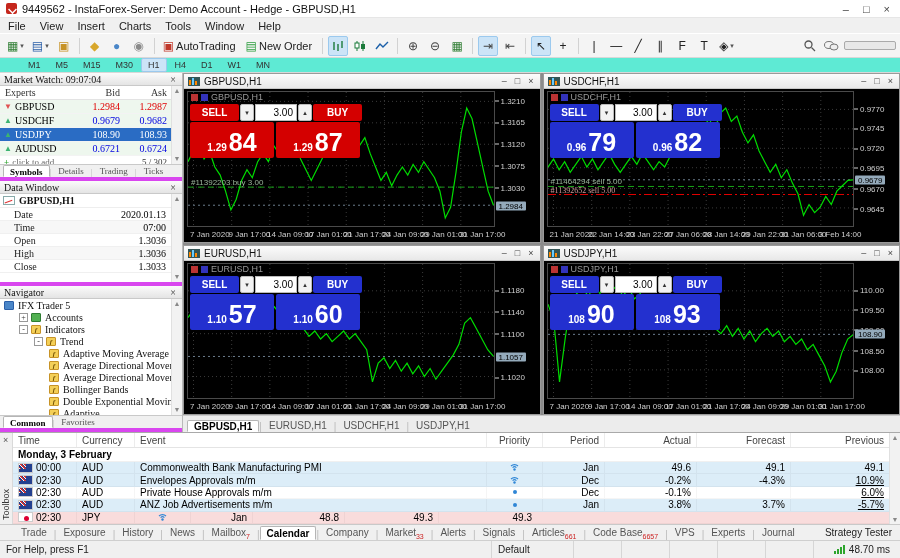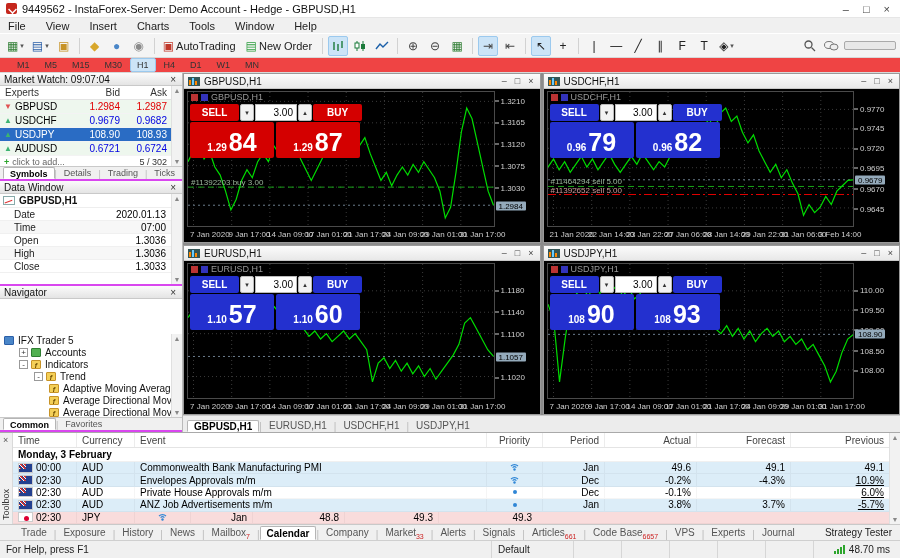--- a/index.html
+++ b/index.html
@@ -7,42 +7,42 @@
   body { font-family:"Liberation Sans", sans-serif; font-size:11px; background:#f0f0f0; color:#000; }
 
   
   .titlebar { height:18px; background:#fff; display:flex; align-items:center; padding:0 6px; gap:5px; border-bottom:1px solid #e6e6e6; }
   .app-logo { width:11px; height:11px; background:#c5261c; border-radius:2px; position:relative; flex:0 0 auto; }
   .app-logo:after{content:"";position:absolute;left:2px;top:2px;width:7px;height:7px;border-left:2px solid #fff;border-bottom:2px solid #fff;transform:rotate(-45deg) scale(.7);}
   .titlebar .t-text { font-size:11px; color:#111; flex:1; white-space:nowrap; overflow:hidden; }
   .win-ctrl { display:flex; gap:14px; color:#444; font-size:11px; padding-right:4px;}
   .win-ctrl span{cursor:default;}
 
-  .menubar { height:15px; background:#f0f0f0; display:flex; align-items:center; padding:0 8px; gap:20px; font-size:11px; color:#222; }
+  .menubar { height:15px; background:#f0f0f0; display:flex; align-items:center; padding:0 8px; gap:14px; font-size:11px; color:#222; }
   .menubar span{white-space:nowrap;}
 
   .toolbar { height:25px; background:#f4f4f4; border-top:1px solid #fff; border-bottom:1px solid #d8d8d8; display:flex; align-items:center; padding:0 4px; gap:2px; }
   .tb-btn { height:20px; min-width:20px; display:flex; align-items:center; justify-content:center; gap:2px; padding:0 2px; border:1px solid transparent; border-radius:2px; font-size:12px; }
   .tb-btn.pressed { background:#cce4f7; border-color:#9bc9ee; }
   .tb-btn .dd { font-size:7px; color:#555; }
   .tb-btn .lbl { font-size:11px; color:#222; padding-right:2px;}
   .tb-sep { width:1px; height:16px; background:#d2d2d2; margin:0 3px; }
   .tb-spacer { flex:1; }
   .conn-track { width:52px; height:9px; border:1px solid #aaa; background:#e8e8e8; border-radius:2px; overflow:hidden; }
   .conn-fill { width:55%; height:100%; background:linear-gradient(#5fd75f,#2ca52c); }
 
-  .tfbar { height:15px; background:#ef4444; border-bottom:1px solid #d8d8d8; display:flex; align-items:center; padding:0 10px; gap:1px; }
+  .tfbar { height:15px; background:#5eead4; border-bottom:1px solid #d8d8d8; display:flex; align-items:center; padding:0 21px; gap:1px; }
   .tf-btn { font-size:9px; color:#333; padding:1px 6px; border:1px solid transparent; border-radius:2px; }
   .tf-btn.active { background:#cce4f7; border-color:#9bc9ee; }
 
   
   .main { display:flex; height:359px; }
   .left-col { width:183px; background:#f0f0f0; border-right:1px solid #b9b9b9; display:flex; flex-direction:column; }
 
-  .panel { background:#fff; border-bottom:2px solid #d946ef; display:flex; flex-direction:column; overflow:hidden; }
+  .panel { background:#fff; border-bottom:4px solid #d946ef; display:flex; flex-direction:column; overflow:hidden;font-family:Liberation Serif, serif; }
   .panel-header { height:13px; flex:0 0 13px; background:linear-gradient(#fbfbfb,#e4e4e4); border-bottom:1px solid #c9c9c9; display:flex; align-items:center; padding:0 4px; font-size:10px; color:#111; }
   .panel-header .ph-title{flex:1; white-space:nowrap; overflow:hidden;}
   .panel-header .ph-close{color:#333; font-size:10px; padding:0 2px;}
 
   
   #mw-panel{height:108px; flex:0 0 108px;}
   .mw-body{position:relative; flex:1; overflow:hidden;}
   .mw-inner{position:absolute; left:0; top:0; right:11px; bottom:0;}
   .mw-colhdr{display:flex; height:14px; border-bottom:1px solid #e3e3e3; color:#333; font-size:10px; align-items:center;}
   .mw-colhdr .c1{flex:1; padding-left:5px;} .mw-colhdr .c2,.mw-colhdr .c3{width:47px; text-align:right; padding-right:4px;}
@@ -67,21 +67,21 @@
   .dw-sym{display:flex; align-items:center; height:14px; gap:4px; padding:0 3px; font-size:10px; font-weight:bold; color:#111; border-bottom:1px solid #eee;}
   .dw-sym .mini-chart{width:12px; height:9px; background:#fff; border:1px solid #8aa; position:relative;}
   .dw-sym .mini-chart:after{content:"";position:absolute;left:1px;top:4px;width:8px;height:3px;border-top:1.5px solid #d33;transform:rotate(-20deg);}
   .dw-row{display:flex; height:13px; align-items:center; font-size:10px; border-bottom:1px solid #f0f0f0;}
   .dw-row:nth-child(odd){background:#f7f7f7;}
   .dw-row .k{flex:1; padding-left:14px; color:#222;}
   .dw-row .v{padding-right:5px; color:#000;}
 
   
   #nav-panel{flex:1;}
-  .nav-body{position:relative; flex:1; overflow:hidden;margin-top:35px;}
+  .nav-body{position:relative; flex:1; overflow:hidden;}
   .nav-inner{position:absolute; left:0; top:0; right:11px; bottom:0; overflow:hidden;}
   .nav-row{display:flex; align-items:center; height:12px; font-size:10px; color:#111; white-space:nowrap;}
   .nav-exp{width:9px; height:9px; border:1px solid #999; background:#fff; font-size:8px; line-height:7px; text-align:center; color:#333; margin-right:3px; flex:0 0 9px;}
   .nav-ico{width:10px; height:9px; margin-right:4px; flex:0 0 10px; border-radius:1px; position:relative; font-size:7px; line-height:9px; text-align:center; font-style:italic; font-weight:bold;}
   .ico-platform{background:#4a86c8; border:1px solid #2b5fa8;}
   .ico-accounts{background:#51b051; border:1px solid #2e7d32;}
   .ico-f{background:#f4cf57; border:1px solid #c79327; color:#6b4b00;}
 
   
   .chart-region{flex:1; display:flex; flex-direction:column; background:#8b8b8b;}
@@ -97,21 +97,21 @@
   .plot svg{width:100%; height:100%; display:block;}
   .paxis{position:absolute; top:2px; bottom:15px; right:0; width:45px; font-size:8px; color:#cfcfcf;}
   .ptick{position:absolute; left:0; transform:translateY(-50%); white-space:nowrap;}
   .ptick:before{content:""; display:inline-block; width:4px; height:1px; background:#cfcfcf; vertical-align:middle; margin-right:2px;}
   .pcur{position:absolute; left:1px; transform:translateY(-50%); background:#94aabb; color:#000; padding:0 3px; border-radius:1px;}
   .taxis{position:absolute; left:3px; right:45px; bottom:0; height:15px; color:#cfcfcf; font-size:8px;}
   .ttick{position:absolute; top:3px; white-space:nowrap;}
   .sym-ovl{position:absolute; left:7px; top:3px; display:flex; align-items:center; gap:3px; font-size:9px; color:#9a9a9a;}
   .sym-ovl b{width:7px; height:7px; display:inline-block;} .sym-ovl b.r{background:#b33;} .sym-ovl b.bl{background:#33b;}
   .order-label{position:absolute; font-size:8px; color:#9ab39a; white-space:nowrap; transform:translateY(-100%); padding-left:3px;}
-  .order-label.red{color:#c99;}
+  .order-label.red{color:#c99;font-family:Liberation Serif, serif;}
 
   
   .twidget{position:absolute; left:6px; top:15px; width:172px;}
   .tw-top{display:flex; gap:1px; height:17px;}
   .tw-sell,.tw-buy{width:49px; color:#fff; font-weight:bold; font-size:10px; border:none; border-radius:2px;}
   .tw-step{width:14px; background:#f2f2f2; border:1px solid #bbb; font-size:7px; color:#333; border-radius:2px;}
   .tw-vol{width:42px; text-align:right; font-size:10px; border:1px solid #bbb; padding-right:3px;}
   .tw-prices{display:flex; gap:2px; margin-top:1px;}
   .tw-price{width:84px; height:36px; color:#fff; border-radius:2px; display:flex; align-items:flex-end; justify-content:center; gap:2px; padding-bottom:3px;}
   .tw-price .sm{font-size:10px; font-weight:bold; line-height:14px;}

